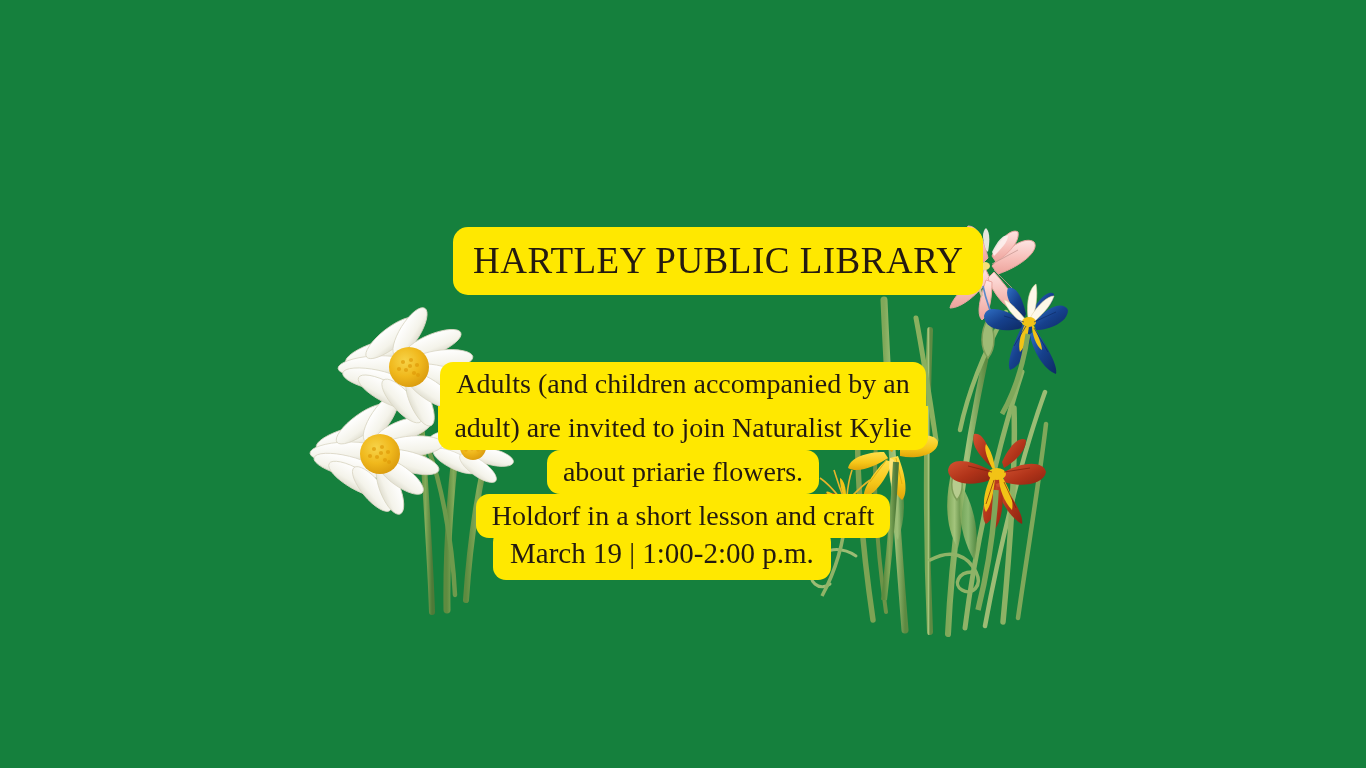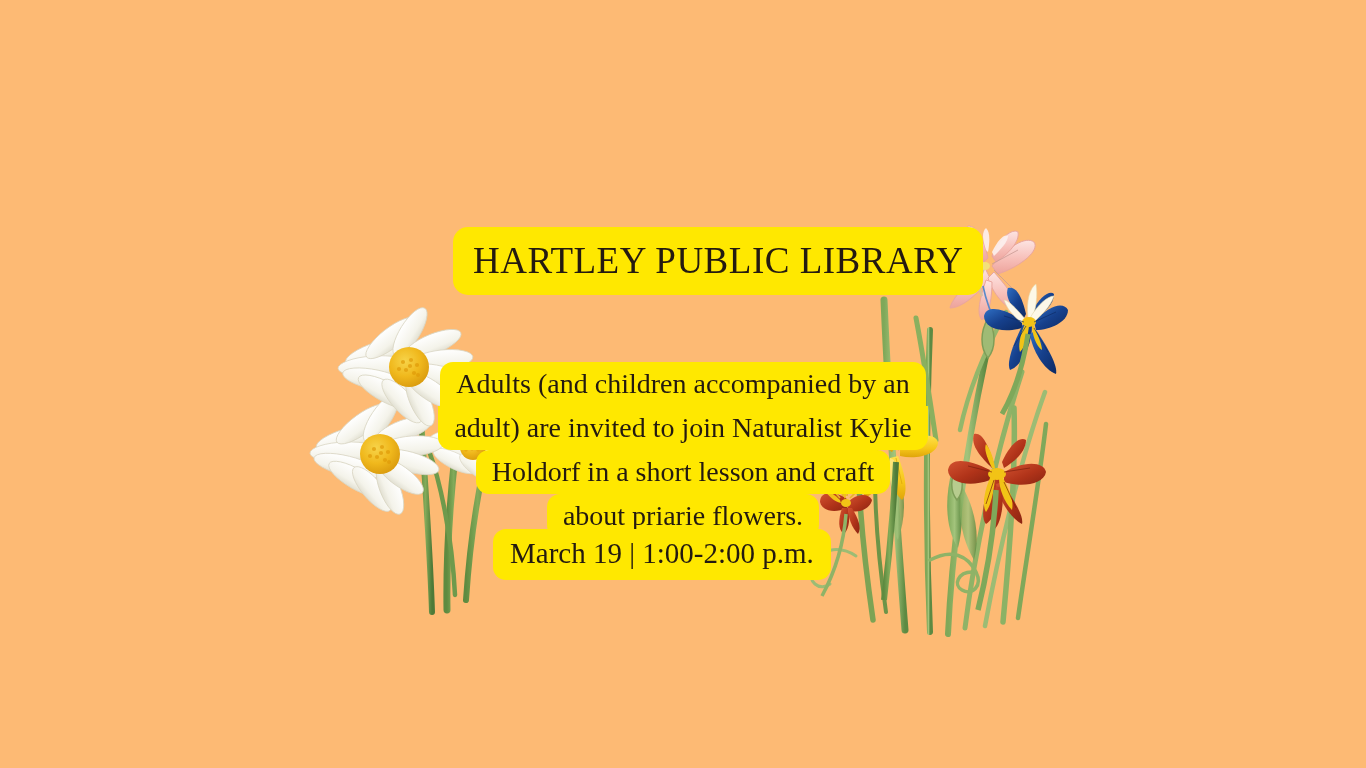--- a/index.html
+++ b/index.html
@@ -8,21 +8,21 @@
     padding: 0;
     background: #ffffff;
   }
   body {
     font-family: "Liberation Serif", "DejaVu Serif", serif;
   }
   #flyer {
     position: relative;
     width: 1366px;
     height: 768px;
-    background: #fdba74;
+    background: #15803d;
     overflow: hidden;
   }
 
   
   #art {
     position: absolute;
     left: 0;
     top: 0;
     width: 1366px;
     height: 768px;
@@ -400,22 +400,22 @@
   <div id="text-layer">
 
     <div id="title-block">
       <span class="hl-line">HARTLEY PUBLIC LIBRARY</span>
     </div>
 
 
     <div id="body-block">
       <span class="hl-line l1">Adults (and children accompanied by an</span>
       <span class="hl-line l2">adult) are invited to join Naturalist Kylie</span>
+      <span class="hl-line l4">about priarie flowers.</span>
       <span class="hl-line l3">Holdorf in a short lesson and craft</span>
-      <span class="hl-line l4">about priarie flowers.</span>
     </div>
 
     <div id="date-block">
       <span class="hl-line">March 19 | 1:00-2:00 p.m.</span>
     </div>
 
   </div>
 </div>
 
 </body></html>

